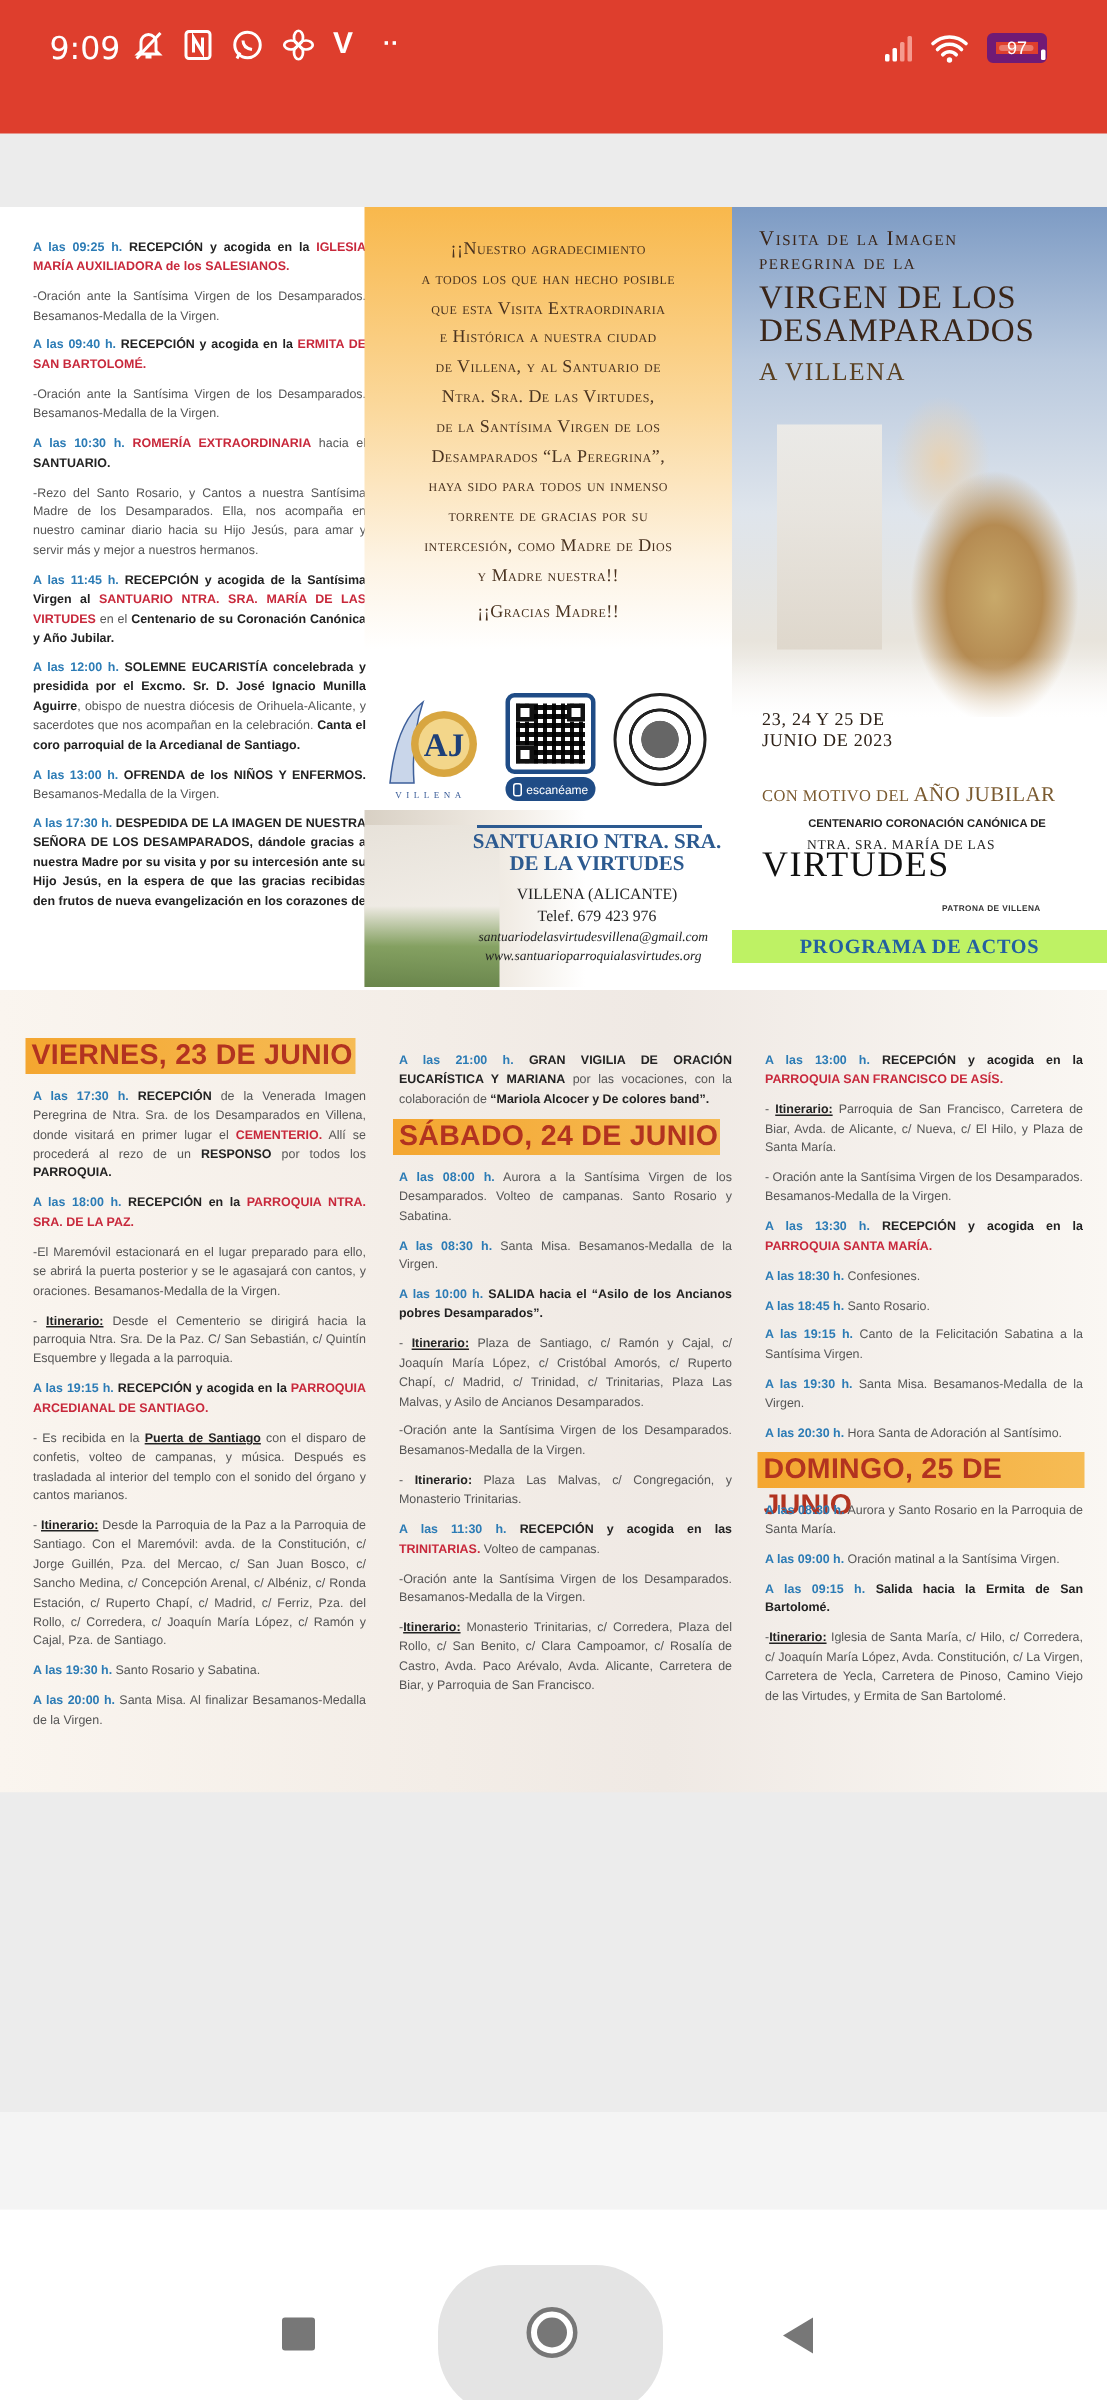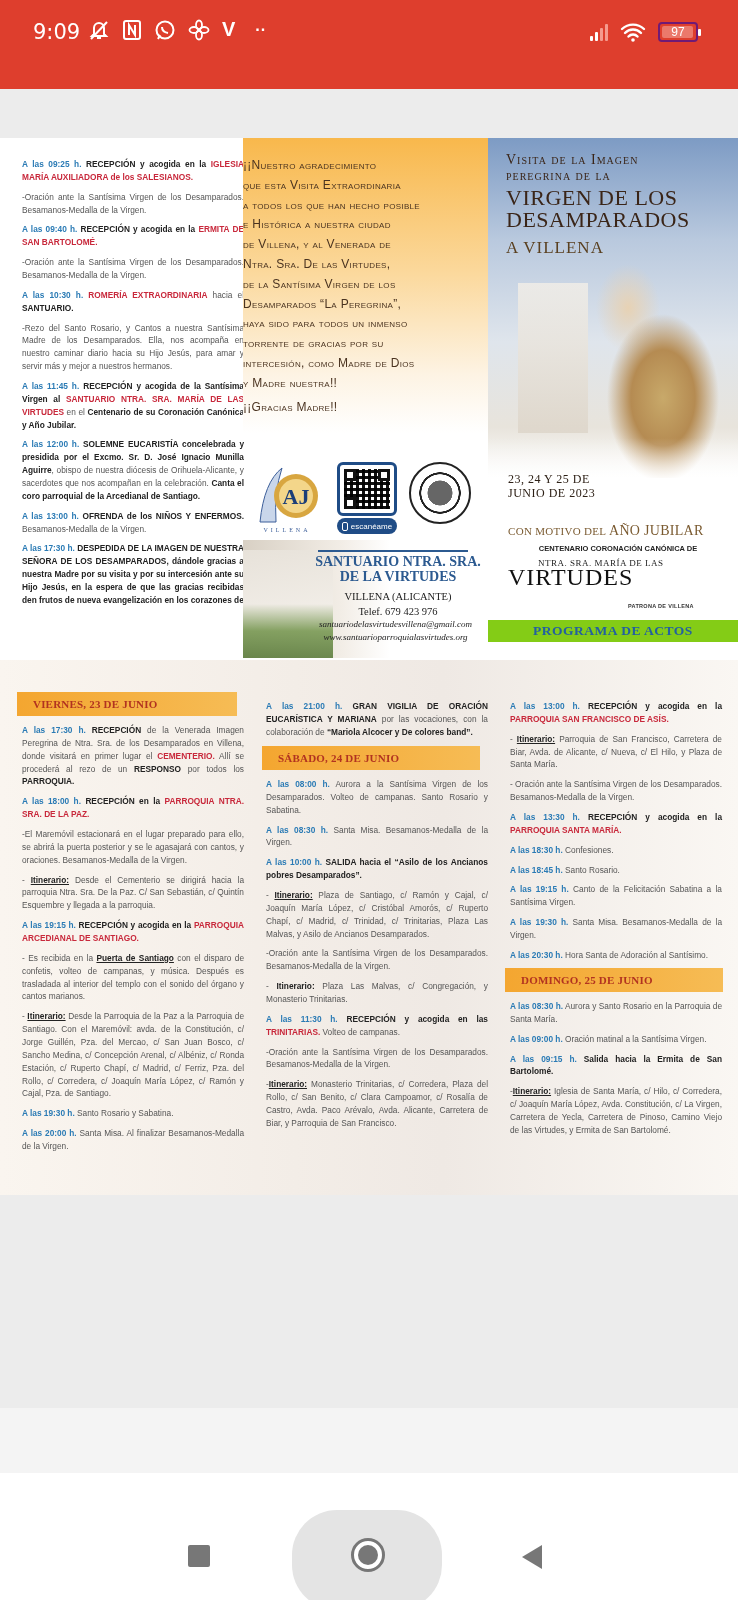--- a/index.html
+++ b/index.html
@@ -1,38 +1,38 @@
 <!DOCTYPE html>
 <html><head>
 <meta charset="utf-8">
 <style>
 *{box-sizing:border-box;margin:0;padding:0}
 html,body{width:738px;height:1600px;overflow:hidden;background:#ececec;font-family:"Liberation Sans",sans-serif}
 .statusbar{position:absolute;left:0;top:0;width:738px;height:89px;background:#de3e2d;color:#fff}
 .sb-time{position:absolute;left:33px;top:20px;font-size:21px;font-family:"DejaVu Sans",sans-serif}
 .sb-icons-left{position:absolute;left:88px;top:18px;display:flex;gap:12px;align-items:center;font-size:20px;font-weight:bold}
 .sb-icons-right{position:absolute;right:40px;top:22px;display:flex;gap:12px;align-items:center}
-.battery{width:40px;height:20px;border:2px solid #701a75;border-radius:4px;position:relative;display:flex;align-items:center;justify-content:center;font-size:12px}
+.battery{width:40px;height:20px;border:6px solid #701a75;border-radius:4px;position:relative;display:flex;align-items:center;justify-content:center;font-size:12px}
 .battery::after{content:"";position:absolute;right:-5px;top:5px;width:3px;height:7px;background:#fff;border-radius:1px}
 .battery .fill{position:absolute;left:2px;top:2px;bottom:2px;right:3px;background:#f7b3aa;opacity:.5;border-radius:2px}
 .battery span{position:relative;color:#fff}
 .sig{display:flex;align-items:flex-end;gap:2px;height:18px}
 .sig i{display:block;width:3px;background:#fff;border-radius:1px}
 .sig i.dim{background:#f59a8e}
 
 .sheet1{position:absolute;left:0;top:138px;width:738px;height:522px;background:#fff}
 .sheet2{position:absolute;left:0;top:660px;width:738px;height:535px;background:linear-gradient(90deg,#faf5ef 0%,#f3ede7 40%,#efe9e4 60%,#faf7f3 100%)}
 .col{position:absolute;font-size:8.3px;line-height:1.55;color:#555;text-align:justify}
 .col p{margin-bottom:7px}
 .t{color:#2b7bb5;font-weight:bold}
 .b{color:#222;font-weight:bold}
 .r{color:#c8283b;font-weight:bold}
 .u{color:#222;font-weight:bold;text-decoration:underline}
 
-.thanks{position:absolute;left:243px;top:138px;width:245px;height:295px;background:linear-gradient(180deg,#f8b84c 0%,#fbd89b 45%,#fdf3e3 80%,#fff 100%);font-family:Liberation Sans, sans-serif;color:#4a3320;font-size:12px;line-height:1.65;padding-top:18px;font-variant:small-caps;letter-spacing:.3px}
+.thanks{position:absolute;left:243px;top:138px;width:245px;height:295px;background:linear-gradient(180deg,#f8b84c 0%,#fbd89b 45%,#fdf3e3 80%,#fff 100%);font-family:Liberation Serif, serif;color:#4a3320;text-align:center;font-size:12px;line-height:1.65;padding-top:18px;font-variant:small-caps;letter-spacing:.3px}
 .thanks .gr{margin-top:4px}
 .logos{position:absolute;left:252px;top:462px;width:230px;height:70px}
 .logo-aj{position:absolute;left:0;top:0;width:70px;height:72px}
 .qr{position:absolute;left:85px;top:0;width:60px;height:54px;border:3px solid #1f4c86;border-radius:6px;background:#fff}
 .qr-grid{position:absolute;inset:4px;background:
  repeating-linear-gradient(90deg,#111 0 3px,#fff 3px 6px),
  repeating-linear-gradient(0deg,#111 0 3px,#fff 3px 6px);background-blend-mode:multiply}
 .scan{position:absolute;left:85px;top:56px;width:60px;height:16px;background:#1f4c86;border-radius:8px;color:#fff;font-size:8px;display:flex;align-items:center;justify-content:center;gap:3px}
 .seal{position:absolute;left:157px;top:0;width:62px;height:62px;border-radius:50%;border:2px solid #222;background:radial-gradient(circle,#666 0 30%,#fff 31% 45%,#222 46% 50%,#fff 51%)}
 .sanct{position:absolute;left:243px;top:540px;width:245px;height:118px;background:linear-gradient(90deg,#d8d0c4 0%,#f2ede6 40%,#fff 60%)}
@@ -52,23 +52,23 @@
 .cover-t1{position:absolute;left:18px;top:14px;font-family:"Liberation Serif",serif;color:#3a2518;font-size:14px;font-variant:small-caps;letter-spacing:1px;line-height:1.15}
 .cover-t2{position:absolute;left:18px;top:49px;font-family:"Liberation Serif",serif;color:#3a2518;font-size:22px;letter-spacing:.5px;line-height:1.0}
 .cover-t3{position:absolute;left:18px;top:100px;font-family:"Liberation Serif",serif;color:#5a4020;font-size:17px;letter-spacing:1px}
 .cover-date{position:absolute;left:20px;top:335px;font-family:"Liberation Serif",serif;color:#2d2016;font-size:12px;line-height:1.15;letter-spacing:.5px}
 .cover-motivo{position:absolute;left:20px;top:385px;font-family:"Liberation Serif",serif;color:#7a5a30;font-size:11px;letter-spacing:.3px}
 .cover-motivo b{font-size:14px;font-weight:normal}
 .cover-cent{position:absolute;left:20px;top:406px;width:220px;text-align:center;font-size:7.5px;font-weight:bold;color:#222}
 .cover-ntra{position:absolute;left:50px;top:420px;font-family:"Liberation Serif",serif;font-size:9px;color:#222;letter-spacing:.5px}
 .cover-virt{position:absolute;left:20px;top:427px;font-family:"Liberation Serif",serif;font-size:24px;color:#111;letter-spacing:1px;line-height:1}
 .cover-patrona{position:absolute;left:140px;top:465px;font-size:5.5px;font-weight:bold;color:#333;letter-spacing:.3px}
-.cover-prog{position:absolute;left:0;top:482px;width:250px;height:22px;background:#84cc16;color:#2360a0;font-family:"Liberation Serif",serif;font-weight:bold;font-size:13.5px;text-align:center;line-height:22px;letter-spacing:.5px}
-
-.dayhdr{position:absolute;height:24px;background:linear-gradient(90deg,#f4a630,#f6bc55);color:#b23320;font-family:Liberation Serif, serif;font-weight:bold;font-size:11px;line-height:24px;padding-left:16px;letter-spacing:.2px}
+.cover-prog{position:absolute;left:0;top:482px;width:250px;height:22px;background:#bef264;color:#2360a0;font-family:"Liberation Serif",serif;font-weight:bold;font-size:13.5px;text-align:center;line-height:22px;letter-spacing:.5px}
+
+.dayhdr{position:absolute;height:24px;background:linear-gradient(90deg,#f4a630,#f6bc55);color:#b23320;font-family:Liberation Sans, sans-serif;font-weight:bold;font-size:19px;line-height:24px;padding-left:4px;letter-spacing:.2px}
 
 .bottom-gray{position:absolute;left:0;top:1195px;width:738px;height:213px;background:#ececec}
 .bottom-light{position:absolute;left:0;top:1408px;width:738px;height:65px;background:#f4f4f4}
 .navbar{position:absolute;left:0;top:1473px;width:738px;height:127px;background:#fff}
 .nav-recent{position:absolute;left:188px;top:1545px;width:22px;height:22px;background:#777;border-radius:2px}
 .nav-home-bg{position:absolute;left:292px;top:1510px;width:150px;height:100px;background:#e4e4e4;border-radius:45px}
 .nav-home{position:absolute;left:351px;top:1538px;width:34px;height:34px;border-radius:50%;border:3px solid #777;background:#fff}
 .nav-home::after{content:"";position:absolute;left:4px;top:4px;width:20px;height:20px;border-radius:50%;background:#777}
 .nav-back{position:absolute;left:522px;top:1545px;width:0;height:0;border-top:12px solid transparent;border-bottom:12px solid transparent;border-right:20px solid #777}
 </style>
@@ -130,24 +130,24 @@
   <p><span class="t">A las 10:30 h.</span> <span class="r">ROMERÍA EXTRAORDINARIA</span><span> hacia el </span><span class="b">SANTUARIO.</span></p>
   <p>-Rezo del Santo Rosario, y Cantos a nuestra Santísima Madre de los Desamparados. Ella, nos acompaña en nuestro caminar diario hacia su Hijo Jesús, para amar y servir más y mejor a nuestros hermanos.</p>
   <p><span class="t">A las 11:45 h.</span> <span class="b">RECEPCIÓN y acogida de la Santísima Virgen al</span> <span class="r">SANTUARIO NTRA. SRA. MARÍA DE LAS VIRTUDES</span><span> en el </span><span class="b">Centenario de su Coronación Canónica y Año Jubilar.</span></p>
   <p><span class="t">A las 12:00 h.</span> <span class="b">SOLEMNE EUCARISTÍA concelebrada y presidida por el Excmo. Sr. D. José Ignacio Munilla Aguirre</span><span>, obispo de nuestra diócesis de Orihuela-Alicante, y sacerdotes que nos acompañan en la celebración. </span><span class="b">Canta el coro parroquial de la Arcedianal de Santiago.</span></p>
   <p><span class="t">A las 13:00 h.</span> <span class="b">OFRENDA de los NIÑOS Y ENFERMOS.</span><span> Besamanos-Medalla de la Virgen.</span></p>
   <p><span class="t">A las 17:30 h.</span> <span class="b">DESPEDIDA DE LA IMAGEN DE NUESTRA SEÑORA DE LOS DESAMPARADOS, dándole gracias a nuestra Madre por su visita y por su intercesión ante su Hijo Jesús, en la espera de que las gracias recibidas den frutos de nueva evangelización en los corazones de</span></p>
 </div>
 
 <div class="thanks">
   <div>¡¡Nuestro agradecimiento</div>
+  <div>a todos los que han hecho posible</div>
   <div>que esta Visita Extraordinaria</div>
-  <div>a todos los que han hecho posible</div>
   <div>e Histórica a nuestra ciudad</div>
-  <div>de Villena, y al Venerada de</div>
+  <div>de Villena, y al Santuario de</div>
   <div>Ntra. Sra. De las Virtudes,</div>
   <div>de la Santísima Virgen de los</div>
   <div>Desamparados “La Peregrina”,</div>
   <div>haya sido para todos un inmenso</div>
   <div>torrente de gracias por su</div>
   <div>intercesión, como Madre de Dios</div>
   <div>y Madre nuestra!!</div>
   <div class="gr">¡¡Gracias Madre!!</div>
 </div>
 

